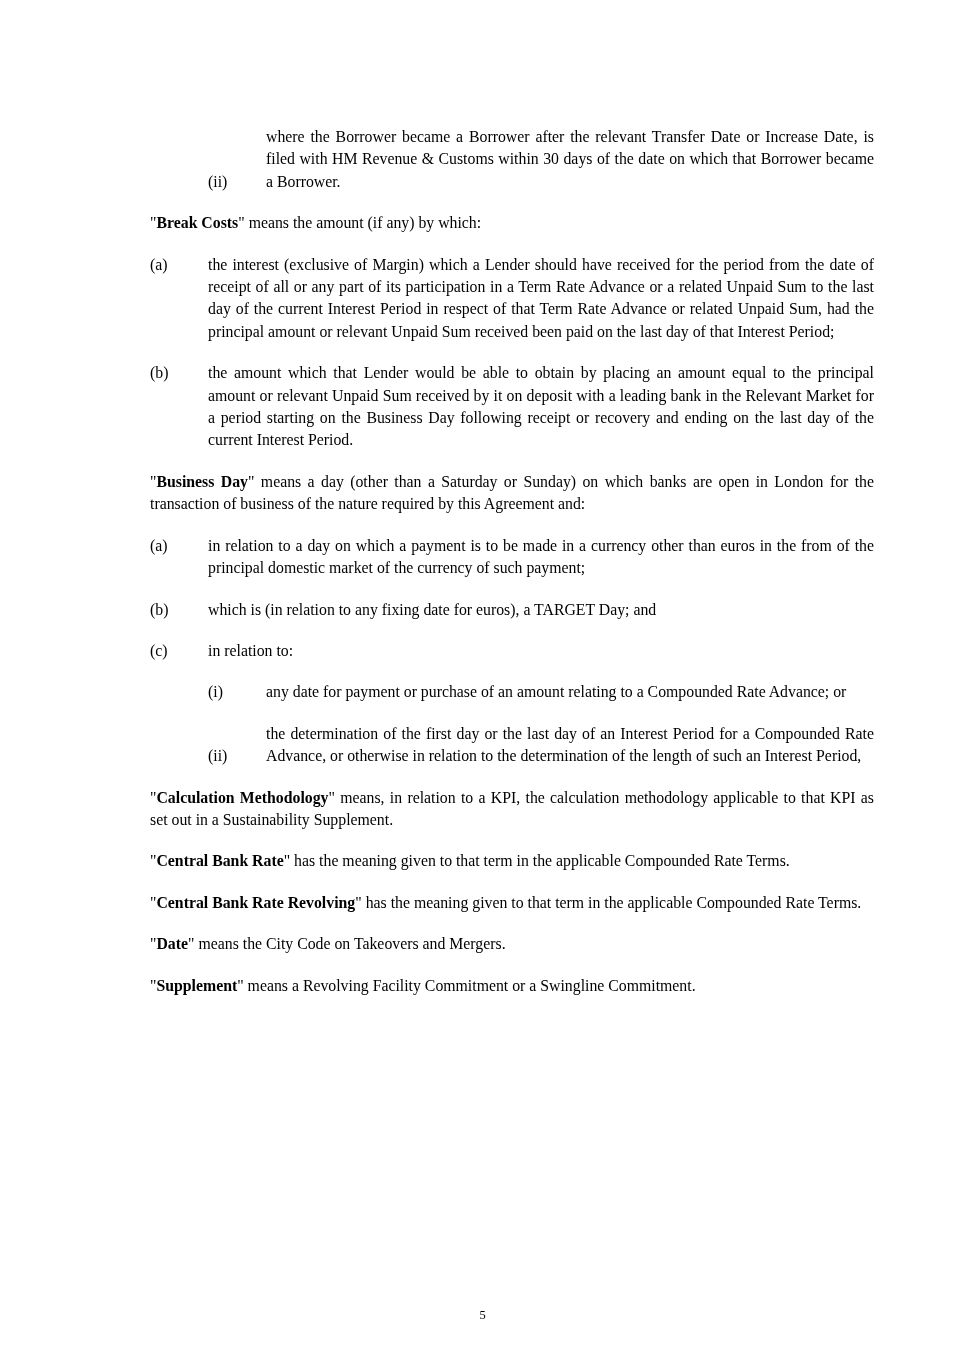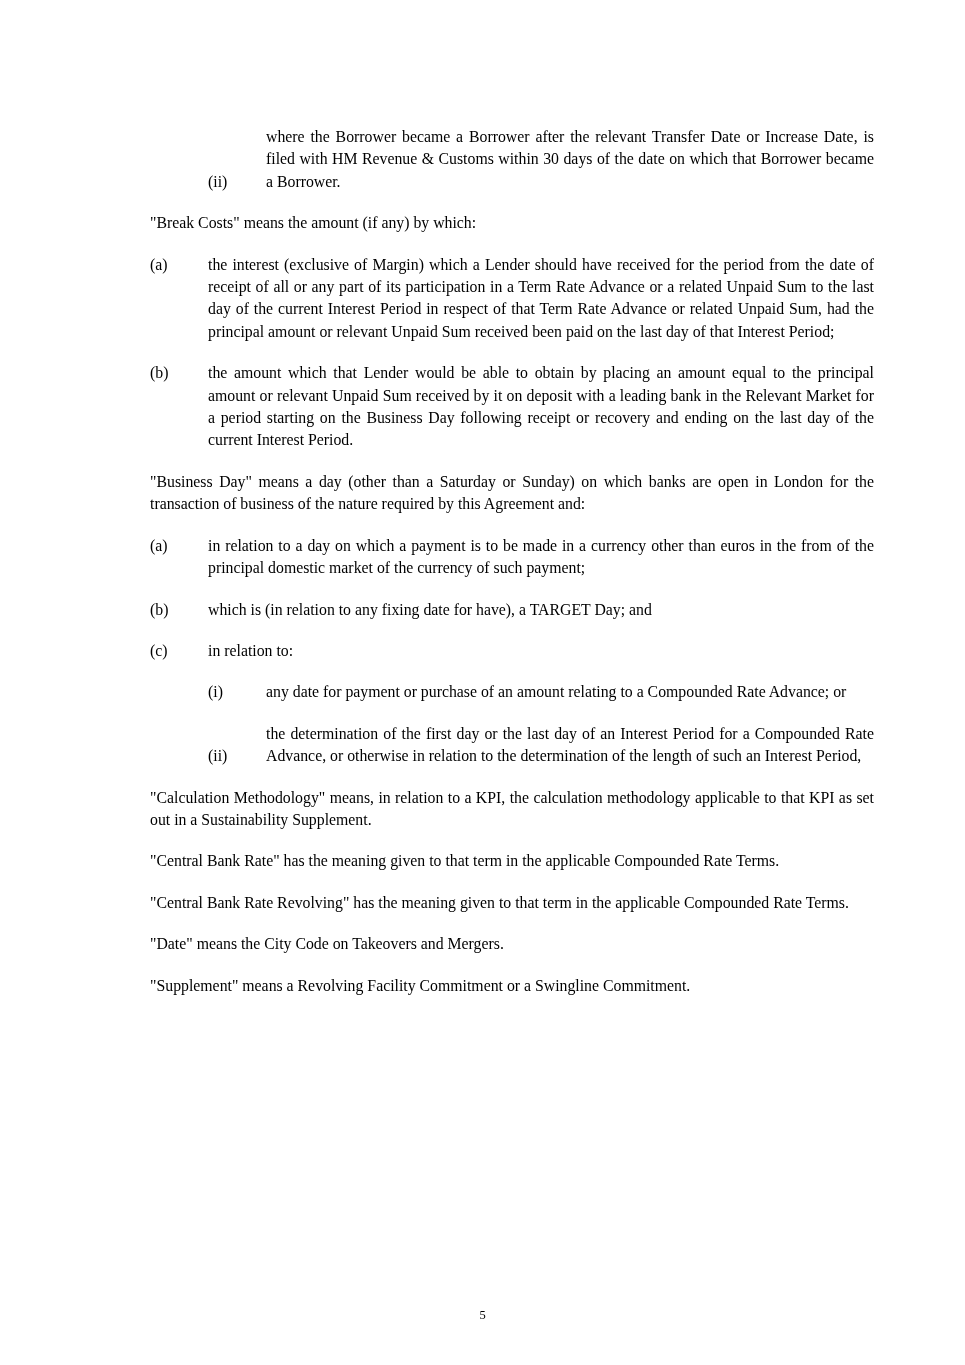--- a/index.html
+++ b/index.html
@@ -18,21 +18,21 @@
     left: 150px;
     width: 724px;
     font-size: 15.8px;
     line-height: 22.4px;
     text-align: justify;
   }
   .para {
     margin: 0 0 19px 0;
     text-align: justify;
   }
-  .para b { font-weight: normal; }
+  .para b { font-weight: bold; }
   .clause {
     display: flex;
     margin: 0 0 19px 0;
   }
   .clause .num {
     flex: 0 0 58px;
     text-align: left;
   }
   .clause .txt {
     flex: 1;
@@ -74,21 +74,21 @@
 
   <p class="para"><span>"</span><b>Business Day</b><span>" means a day (other than a Saturday or Sunday) on which banks are open in London for the transaction of business of the nature required by this Agreement and:</span></p>
 
   <div class="clause">
     <span class="num">(a)</span>
     <span class="txt">in relation to a day on which a payment is to be made in a currency other than euros in the from of the principal domestic market of the currency of such payment;</span>
   </div>
 
   <div class="clause">
     <span class="num">(b)</span>
-    <span class="txt">which is (in relation to any fixing date for have), a TARGET Day; and</span>
+    <span class="txt">which is (in relation to any fixing date for euros), a TARGET Day; and</span>
   </div>
 
   <div class="clause">
     <span class="num">(c)</span>
     <span class="txt">in relation to:</span>
   </div>
 
   <div class="clause indent1">
     <span class="num">(i)</span>
     <span class="txt">any date for payment or purchase of an amount relating to a Compounded Rate Advance; or</span>

